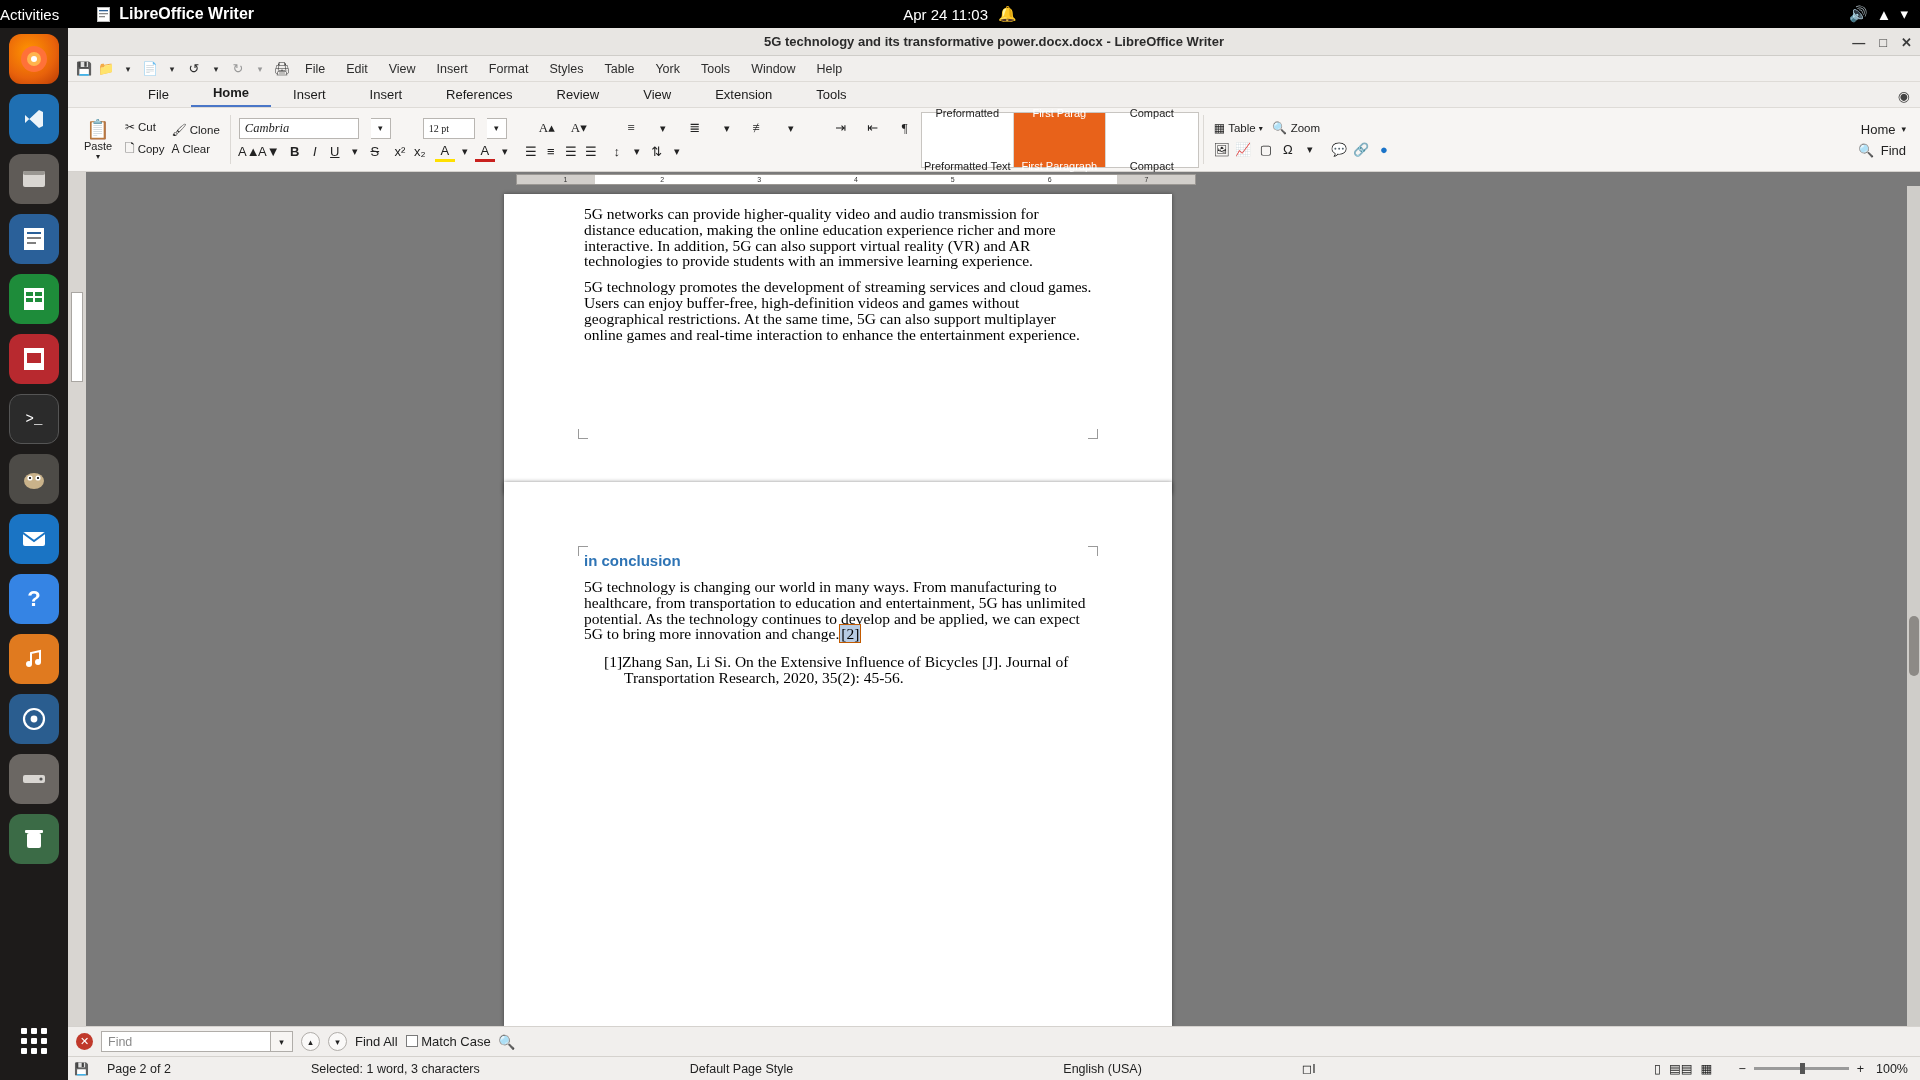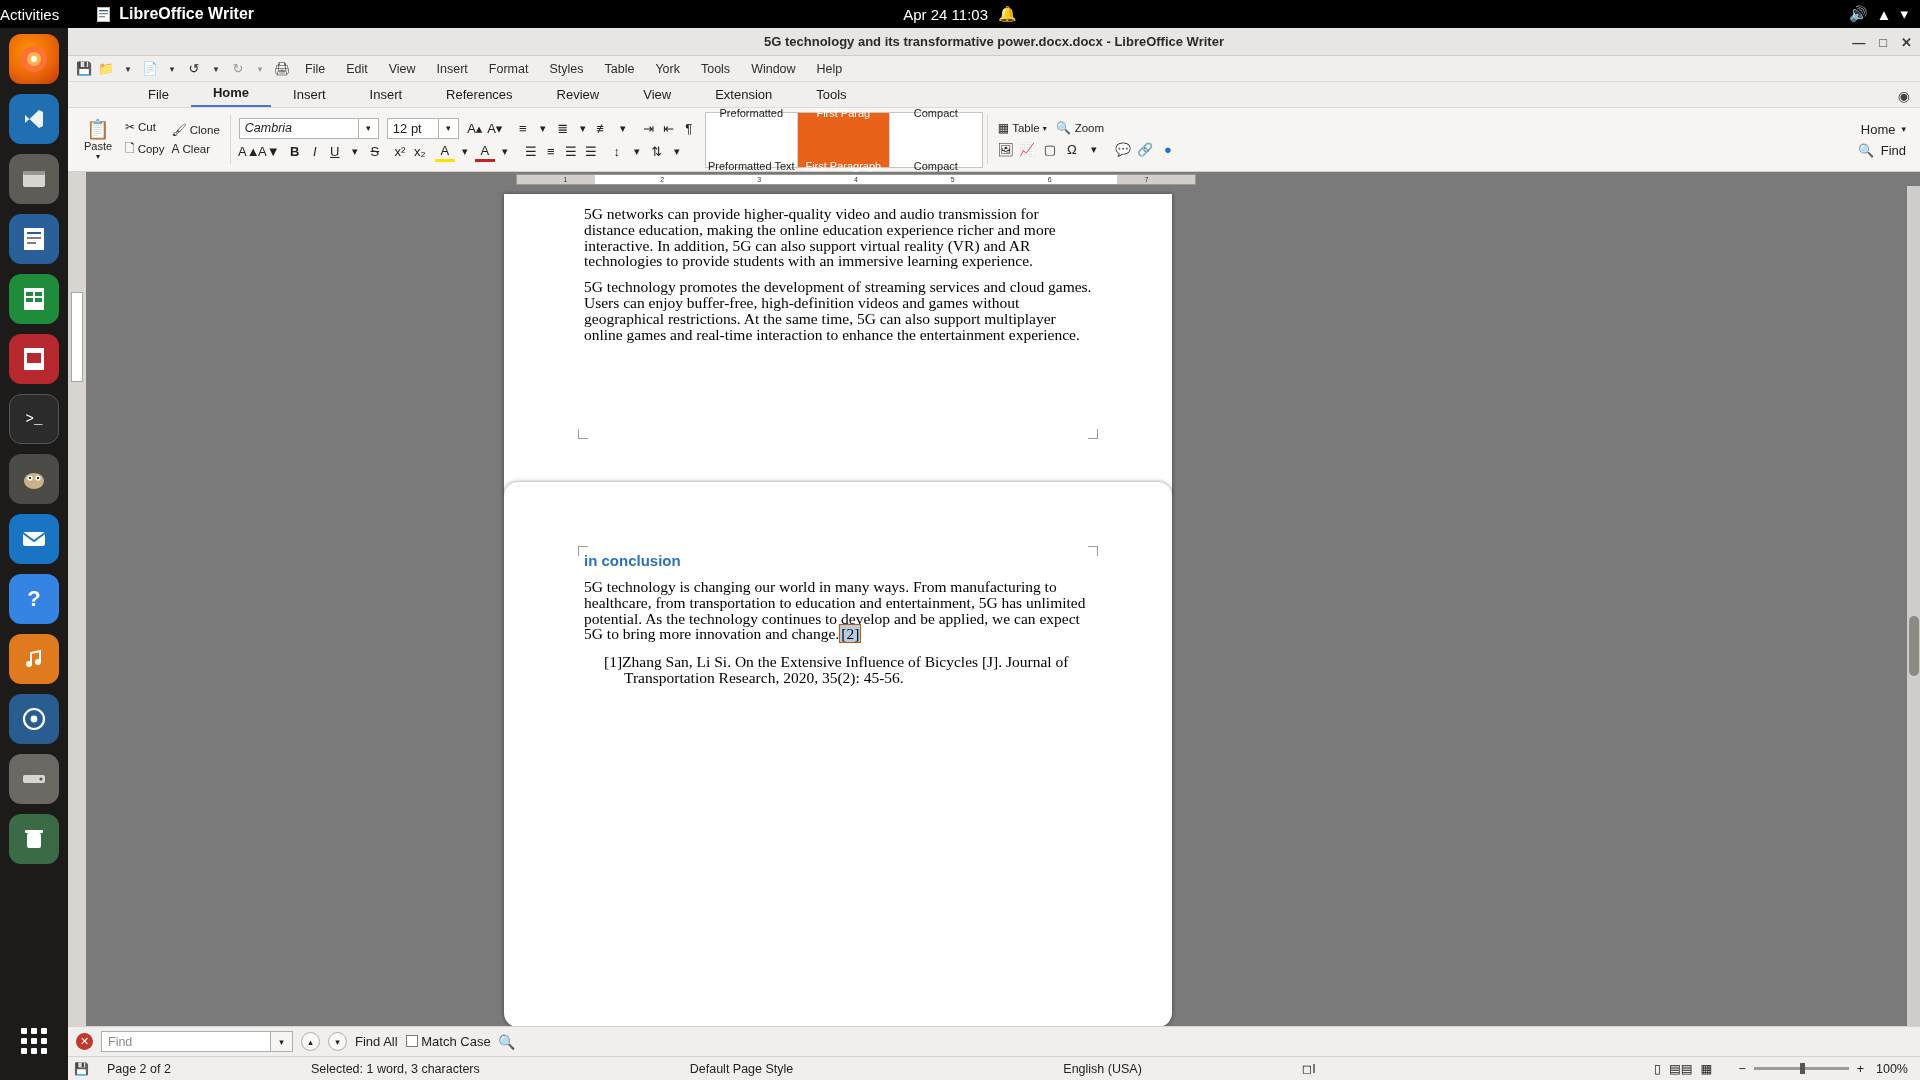--- a/index.html
+++ b/index.html
@@ -77,21 +77,21 @@
   .bigbtn .gl { font-size:19px; line-height:19px; }
   .minibtn { display:flex; align-items:center; gap:3px; font-size:11.5px; padding:1px 2px; }
   .minibtn .gl { font-size:12px; }
   .col2 { display:flex; flex-direction:column; justify-content:center; gap:3px; }
   .fontname {
     width:120px; height:21px; background:#fff; border:1px solid #b9b6b2;
     display:flex; align-items:center; padding-left:5px; font-style:italic; font-size:12.5px;
   }
   .dd { width:20px; height:21px; border:1px solid #b9b6b2; border-left:none; background:#fff;
        display:flex; align-items:center; justify-content:center; font-size:9px; }
-  .fontsize { width:52px; height:21px; background:#fff; border:1px solid #b9b6b2; display:flex; align-items:center; padding-left:5px; font-size:13px;}
+  .fontsize { width:52px; height:21px; background:#fff; border:1px solid #b9b6b2; display:flex; align-items:center; padding-left:5px; font-size:10px;}
   .icbtn { width:20px; height:20px; display:flex; align-items:center; justify-content:center; font-size:13px; }
   .icbtn.sm { font-size:11px; }
   .styleset { display:flex; align-items:stretch; border:1px solid #c8c5c1; background:#fff; height:56px; align-self:center;}
   .stylecell {
     width:92px; border-right:1px solid #d9d6d2; display:flex; flex-direction:column;
     align-items:center; justify-content:center; font-size:11px; text-align:center; line-height:13px;gap:38px;
   }
   .stylecell:last-child { border-right:none; }
   .stylecell .top { font-size:11px; padding-bottom:2px; }
   .stylecell.sel { background:#e8621a; color:#fff; }
@@ -112,21 +112,21 @@
   }
   .hruler .inner .mgl, .hruler .inner .mgr { position:absolute; top:0; bottom:0; background:#d2cfcb; }
   .hruler .inner .mgl { left:0; width:78px; }
   .hruler .inner .mgr { right:0; width:78px; }
   .hruler .inner .ticks { position:absolute; left:0; right:0; top:1px; display:flex; justify-content:space-around; }
   .page {
     position:absolute; background:#ffffff; left:418px; width:668px;
     box-shadow:0 0 4px rgba(0,0,0,.45);
   }
   .page1 { top:22px; height:300px; }
-  .page2 { top:310px; height:545px;border-radius:14px; }
+  .page2 { top:310px; height:545px; }
   .corner { position:absolute; width:10px; height:10px; }
   .corner.tl { border-left:1px solid #9a9a9a; border-top:1px solid #9a9a9a; }
   .corner.tr { border-right:1px solid #9a9a9a; border-top:1px solid #9a9a9a; }
   .corner.bl { border-left:1px solid #9a9a9a; border-bottom:1px solid #9a9a9a; }
   .corner.br { border-right:1px solid #9a9a9a; border-bottom:1px solid #9a9a9a; }
   .docbody { font-family:"Liberation Serif", serif; color:#000; }
   .p { font-size:15.5px; line-height:15.8px; }
   .h2 { color:#2e74b5; font-weight:bold; font-size:15px; font-family:"Liberation Sans", sans-serif;}
   .sel-hl { background:#b8cce4; }
   .ref { text-indent:-20px; padding-left:20px; font-size:15.5px; line-height:15.8px;}
@@ -362,21 +362,21 @@
           <div class="minibtn">
               <span class="gl">A</span>
               <span>Clear</span>
             </div>
         </div>
       </div>
       <div class="sep"></div>
 
       <div class="grp">
         <div class="col2">
-          <div style="display:flex;align-items:center;gap:0;">
+          <div style="display:flex;align-items:center;gap:12px;font-family:Liberation Serif, serif;">
             <div class="fontname">Cambria</div>
             <div class="dd">▾</div>
             <div style="width:8px;"></div>
             <div class="fontsize">12 pt</div>
             <div class="dd">▾</div>
             <div style="width:6px;"></div>
             <div class="icbtn">A▴</div>
             <div class="icbtn">A▾</div>
             <div style="width:8px;"></div>
             <div class="icbtn">≡</div>

